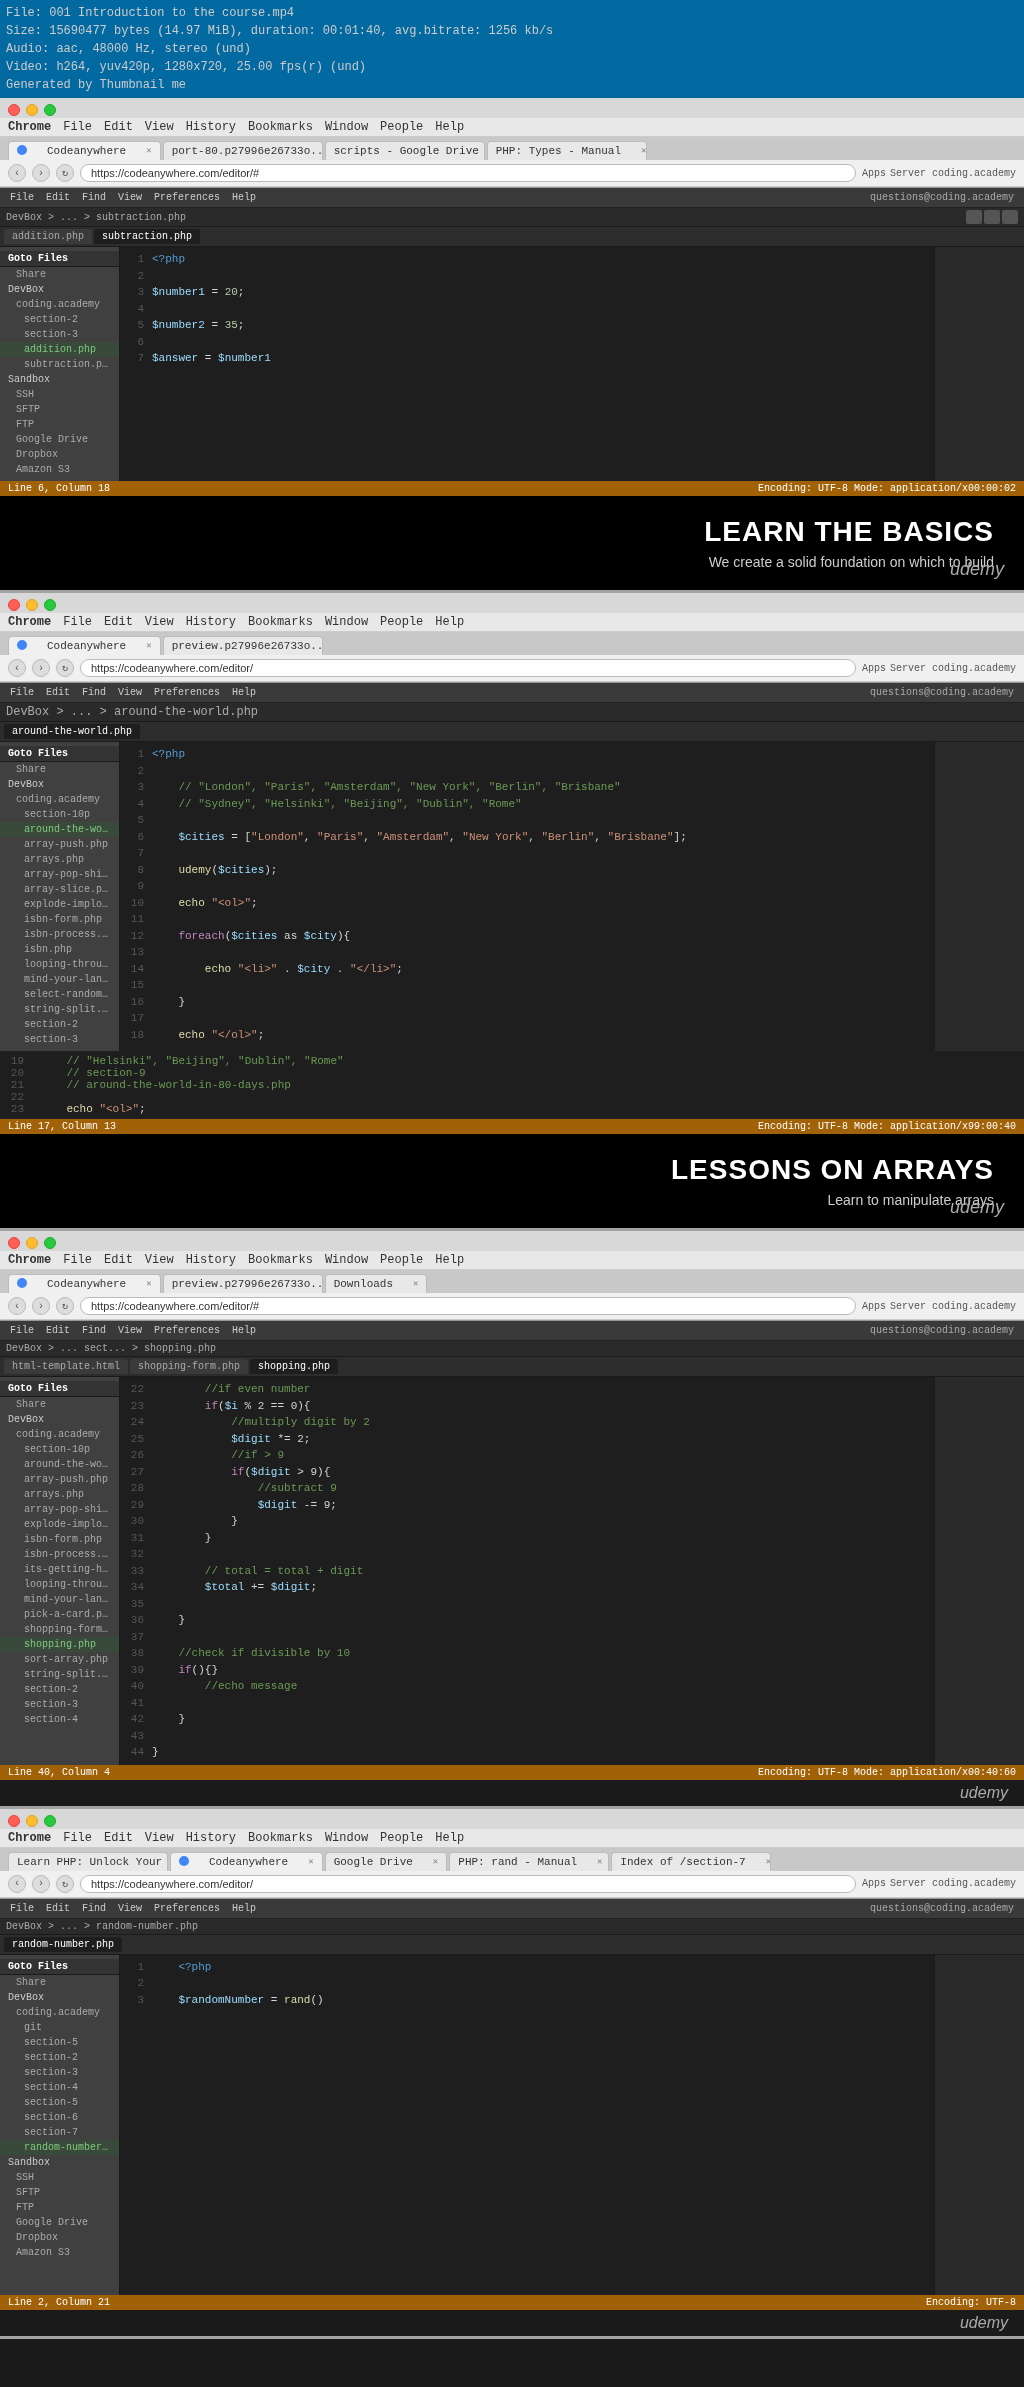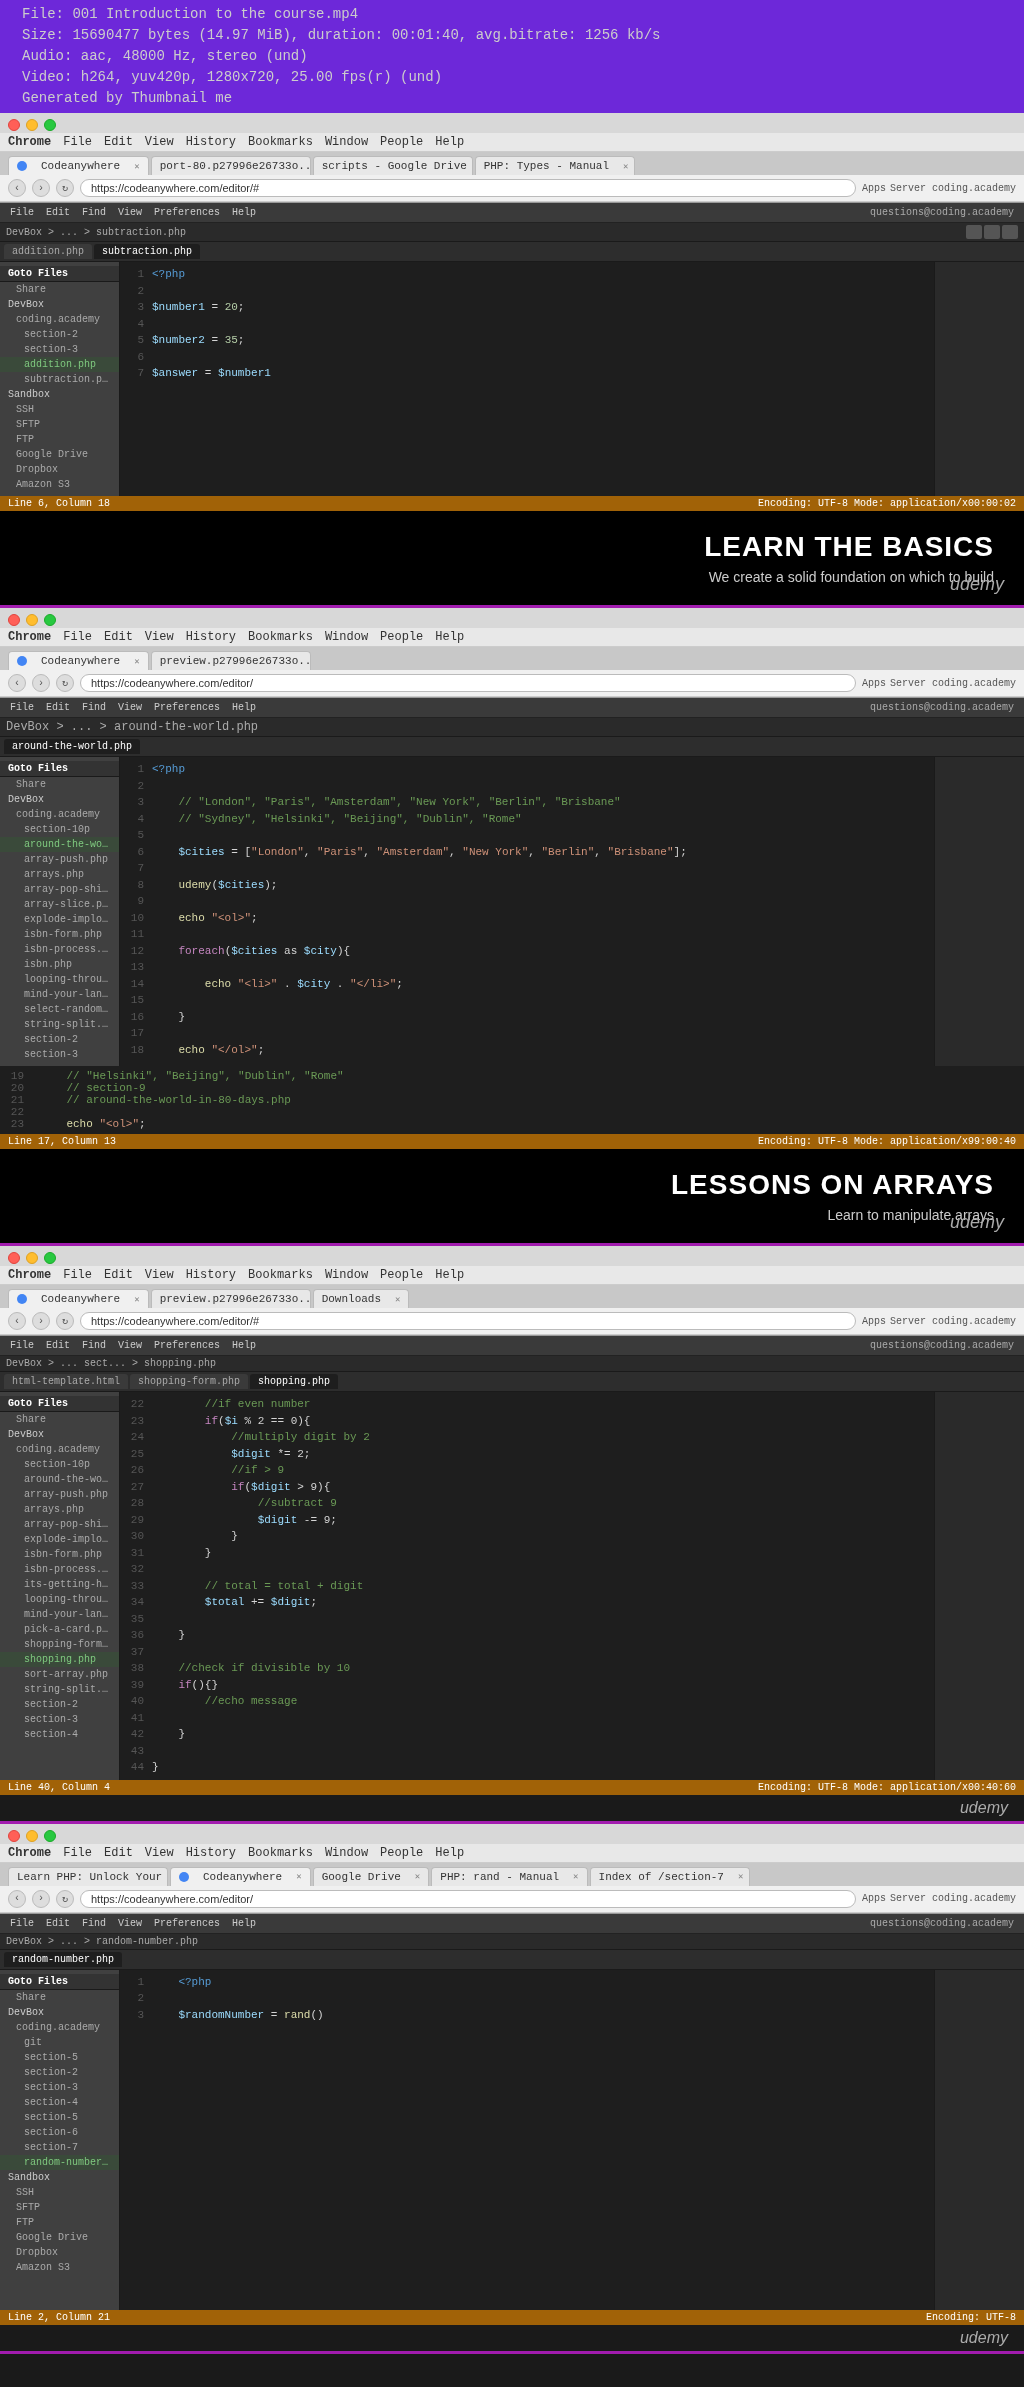--- a/index.html
+++ b/index.html
@@ -6,24 +6,24 @@
     body {
       width: 1024px;
       background: #1a1a1a;
       font-family: 'Courier New', monospace;
       color: #ccc;
       font-size: 11px;
     }
 
     
     .file-info {
-      background: #6d28d9;
+      background: #0369a1;
       color: #ccc;
-      padding: 4px 22px;
-      font-size: 14px;
+      padding: 4px 6px;
+      font-size: 12px;
       line-height: 1.5;
     }
 
     
     .browser-window {
       background: #d8d8d8;
       border-bottom: 1px solid #999;
     }
     .tl-red { width: 12px; height: 12px; border-radius: 50%; background: #ff5f57; border: 1px solid #e0443e; }
     .tl-yellow { width: 12px; height: 12px; border-radius: 50%; background: #ffbd2e; border: 1px solid #dea123; }
@@ -47,33 +47,32 @@
     .tab-bar {
       display: flex;
       align-items: center;
       background: #c8c8c8;
       padding: 4px 8px 0;
       gap: 2px;
       overflow: hidden;
     }
     .tab {
       display: flex;
-      align-items: center;
       background: #e8e8e8;
       border-radius: 4px 4px 0 0;
       padding: 3px 8px;
       font-size: 11px;
       color: #333;
       max-width: 160px;
       white-space: nowrap;
       overflow: hidden;
       text-overflow: ellipsis;
       border: 1px solid #bbb;
       border-bottom: none;
-      gap: 14px;
+      gap: 20px;
     }
     .tab.active { background: #f0f0f0; }
     .tab-close { color: #888; font-size: 9px; cursor: pointer; }
     .tab-icon { width: 10px; height: 10px; background: #4285f4; border-radius: 50%; flex-shrink: 0; }
 
     
     .address-bar {
       display: flex;
       align-items: center;
       background: #f0f0f0;
@@ -251,21 +250,21 @@
       right: 20px;
       bottom: 10px;
       font-size: 18px;
       color: #aaa;
       font-family: Arial, sans-serif;
       font-style: italic;
     }
 
     
     .screen-section {
-      border-bottom: 3px solid #a21caf;
+      border-bottom: 3px solid #a3a3a3;
     }
 
     
     .right-panel {
       width: 90px;
       background: #2a2a2a;
       border-left: 1px solid #1a1a1a;
       flex-shrink: 0;
     }
   </style>

